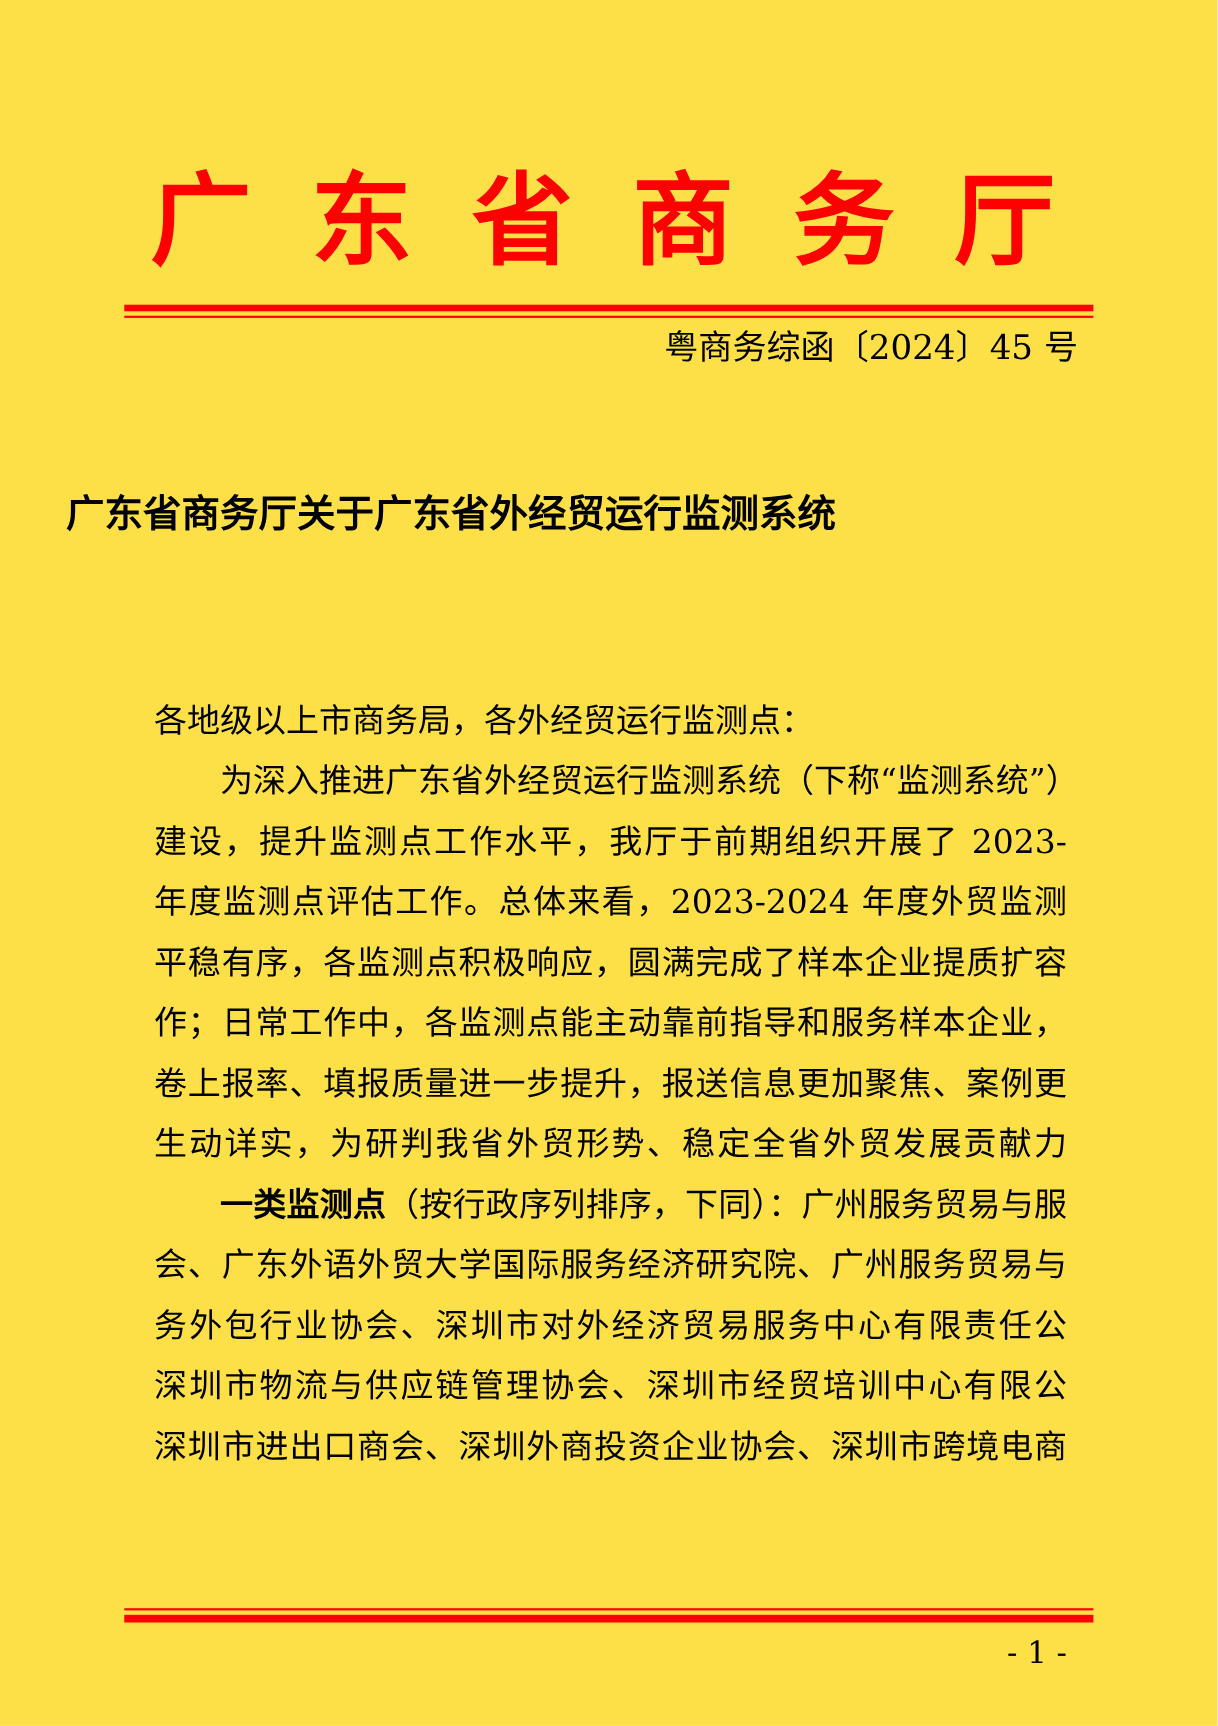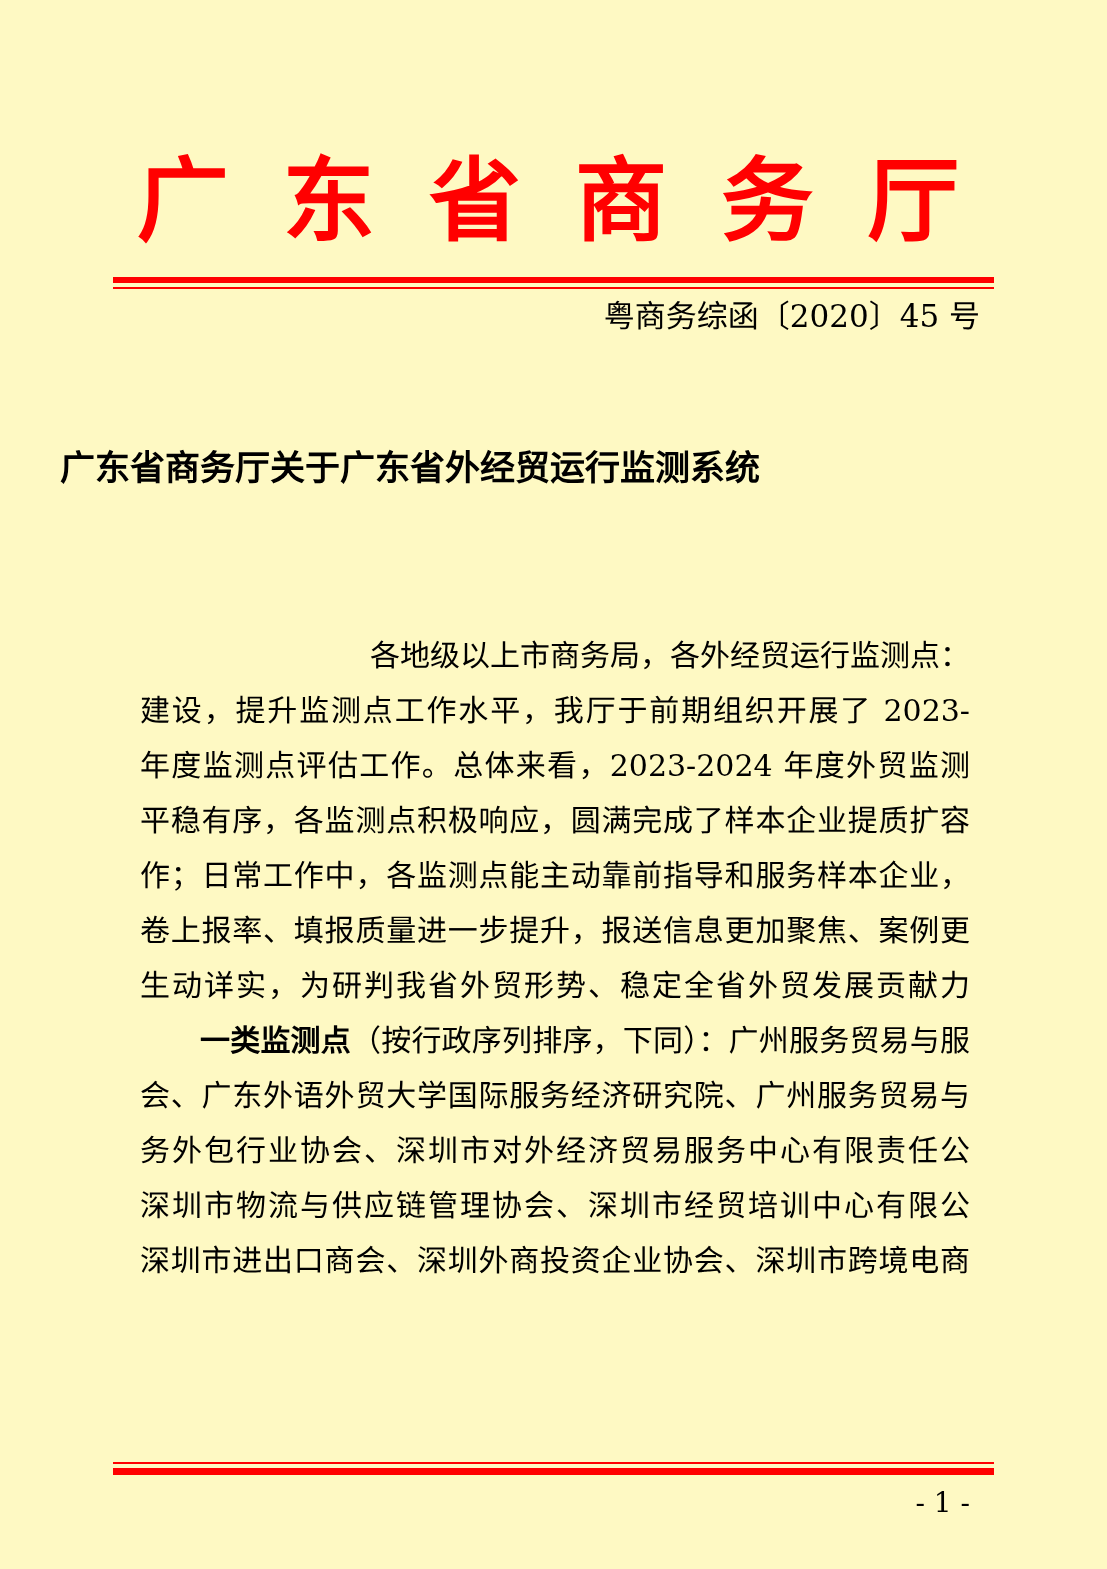--- a/index.html
+++ b/index.html
@@ -1,21 +1,21 @@
 <!DOCTYPE html>
 <html lang="zh-CN"><head>
 <meta charset="utf-8">
 <style>
   html, body { margin: 0; padding: 0; background: #ffffff; }
   .page {
     position: relative;
     width: 1107px;
     height: 1569px;
     margin: 0 auto;
-    background: #fef9c3;
+    background: #fde047;
     overflow: hidden;
     font-family: "DejaVu Serif", "Liberation Serif", serif;
     color: #000000;
   }
   .agency-title {
     position: absolute;
     top: 146px; left: 0; right: 0;
     text-align: center;
     font-size: 92px;
     line-height: 110px;
@@ -51,21 +51,20 @@
     position: absolute;
     top: 628px; left: 140px;
     width: 830px;
     font-size: 30px;
   }
   .line {
     height: 55px;
     line-height: 55px;
     white-space: nowrap;
     overflow: hidden;
-    text-align: right;
   }
   .line.fill {
     white-space: normal;
     text-align: justify;
     text-align-last: justify;
   }
   .indent { text-indent: 60px; }
   .lead-bold {
     font-weight: bold;
     font-family: "DejaVu Sans", "Liberation Sans", sans-serif;
@@ -83,29 +82,30 @@
 
 <div class="page">
 
   <div class="agency-title">广 东 省 商 务 厅</div>
 
   <div class="rule rule-top">
     <div class="bar thick"></div>
     <div class="bar thin"></div>
   </div>
 
-  <div class="doc-number">粤商务综函〔2020〕45 号</div>
+  <div class="doc-number">粤商务综函〔2024〕45 号</div>
 
   <div class="doc-title">
     <div>广东省商务厅关于广东省外经贸运行监测系统</div>
   </div>
 
   <div class="body-text">
     <div class="line">各地级以上市商务局，各外经贸运行监测点：</div>
 
+    <div class="line fill indent">为深入推进广东省外经贸运行监测系统（下称“监测系统”）</div>
     <div class="line fill">建设，提升监测点工作水平，我厅于前期组织开展了 2023-2024</div>
     <div class="line fill">年度监测点评估工作。总体来看，2023-2024 年度外贸监测运行</div>
     <div class="line fill">平稳有序，各监测点积极响应，圆满完成了样本企业提质扩容工</div>
     <div class="line fill">作；日常工作中，各监测点能主动靠前指导和服务样本企业，问</div>
     <div class="line fill">卷上报率、填报质量进一步提升，报送信息更加聚焦、案例更加</div>
     <div class="line fill">生动详实，为研判我省外贸形势、稳定全省外贸发展贡献力量。</div>
 
     <div class="line fill indent">
       <span class="lead-bold">一类监测点</span><span>（按行政序列排序，下同）：广州服务贸易与服</span>
     </div>

